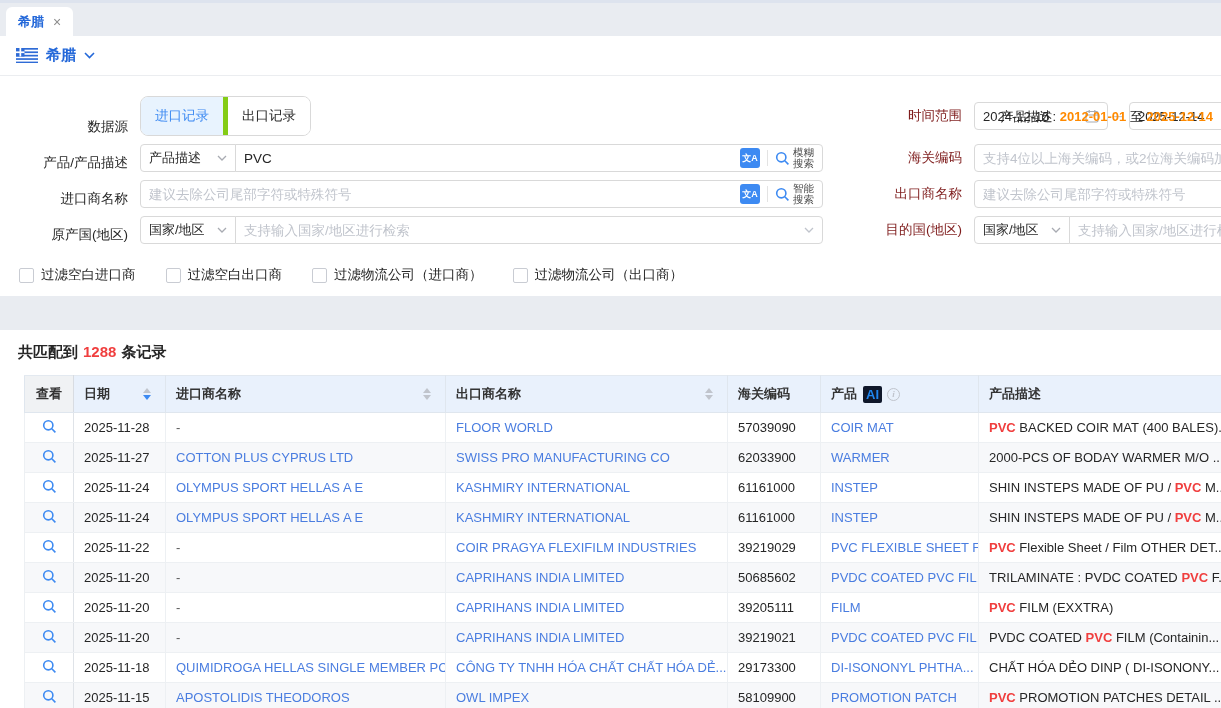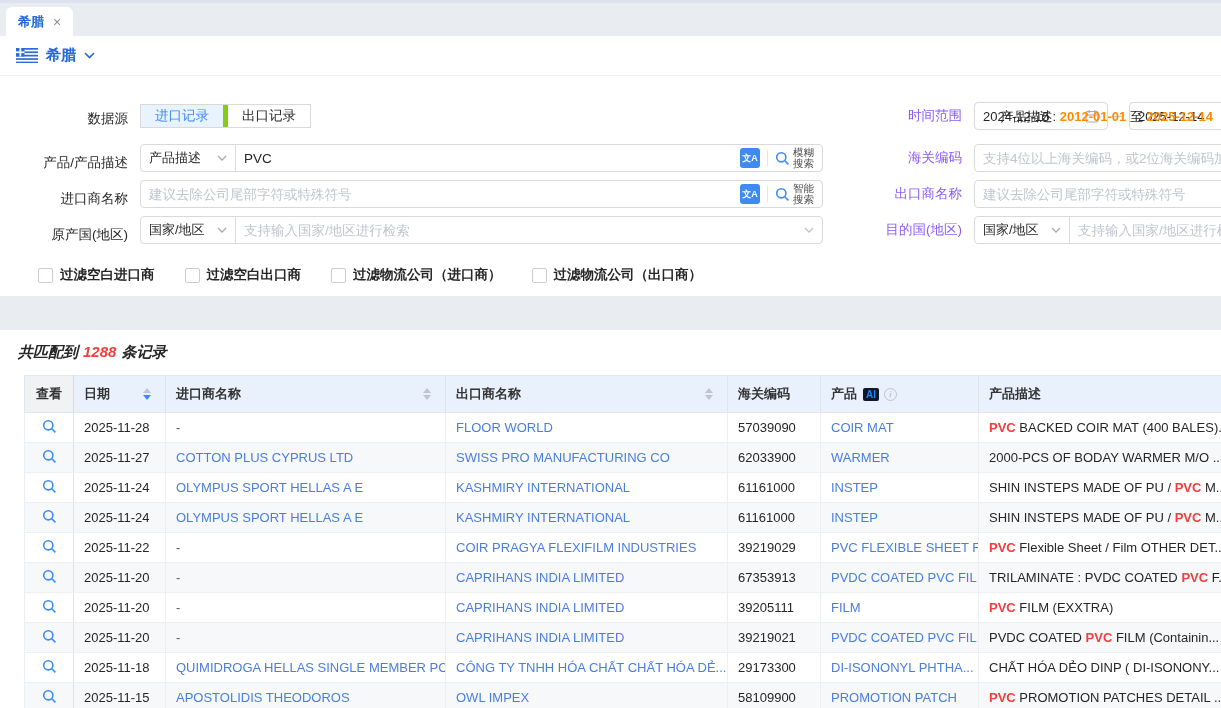--- a/index.html
+++ b/index.html
@@ -21,67 +21,67 @@
 
   
   .filter-area { position:relative; height:219px; }
   .update-range { position:absolute; top:6px; right:8px; font-size:13px; color:#262626; white-space:nowrap; }
   .update-range b { color:#ff8a00; font-weight:bold; }
   .form-row { display:flex; align-items:center; height:28px; }
   .r1 { margin-top:26px; } .r2 { margin-top:14px; } .r3 { margin-top:8px; } .r4 { margin-top:8px;border-radius:7px; }
   .fleft { width:872px; display:flex; align-items:flex-end; flex:none; }
   .fright { flex:1; min-width:0; display:flex; align-items:center; }
   .lbl { width:140px; text-align:right; padding-right:12px; font-size:13.5px; color:#262626; flex:none; white-space:nowrap; }
-  .lbl-r { width:102px; text-align:right; padding-right:12px; font-size:13.5px; color:#8b5cf6; flex:none; white-space:nowrap; }
-
-  .seg { display:flex; border:1px solid #d9d9d9; border-radius:0; overflow:hidden; height:24px; }
+  .lbl-r { width:102px; text-align:right; padding-right:12px; font-size:13.5px; color:#7f1d1d; flex:none; white-space:nowrap; }
+
+  .seg { display:flex; border:1px solid #d9d9d9; border-radius:8px; overflow:hidden; height:40px; }
   .seg-btn { padding:0 14px; font-size:13.5px; display:flex; align-items:center; background:#fff; color:#262626; cursor:pointer; }
   .seg-btn.active { background:#e8f3fe; color:#3d8af2; }
   .seg-btn + .seg-btn { border-left:5px solid #84cc16; }
 
   .combo { display:flex; height:28px; width:683px; }
   .sel { width:96px; height:28px; border:1px solid #d9d9d9; border-radius:4px 0 0 4px; background:#fff; display:flex; align-items:center; justify-content:space-between; padding:0 8px; font-size:13px; color:#262626; cursor:pointer; flex:none; }
   .inp-box { flex:1; height:28px; border:1px solid #d9d9d9; border-radius:0 4px 4px 0; margin-left:-1px; background:#fff; display:flex; align-items:center; padding:0 8px; gap:7px; min-width:0; }
   .inp-box.solo { border-radius:4px; margin-left:0; }
   .inp-box input { border:none; outline:none; flex:1; min-width:0; font-size:13.5px; color:#262626; font-family:inherit; background:transparent; }
   .inp-box input::placeholder { color:#c0c4cc; }
   .suffix-div { width:1px; height:16px; background:#e3e3e3; flex:none; }
   .trans-ic { width:20px; height:20px; border-radius:3px; background:#3d8af2; color:#fff; font-size:9px; font-weight:bold; display:flex; align-items:center; justify-content:center; flex:none; cursor:pointer; letter-spacing:0; }
   .mag-wrap { display:flex; align-items:center; gap:3px; flex:none; cursor:pointer; }
   .mode-txt { font-size:10.5px; line-height:11px; color:#4a4a4a; white-space:pre-line; }
   .chev-gray { flex:none; }
 
   .date-box { width:134px; height:28px; border:1px solid #d9d9d9; border-radius:4px; background:#fff; display:flex; align-items:center; justify-content:space-between; padding:0 8px; font-size:13px; color:#262626; flex:none; cursor:pointer; }
   .date-sep { color:#c0c4cc; margin:0 6px; flex:none; }
   .wide-inp { width:300px; flex:none; }
 
-  .chk-row { display:flex; align-items:flex-end; gap:30px; margin-top:22px; padding-left:38px;font-weight:bold; }
+  .chk-row { display:flex; align-items:flex-end; gap:30px; margin-top:22px; padding-left:19px; }
   .chk-item { display:flex; align-items:center; gap:7px; font-size:13.5px; color:#262626; cursor:pointer; }
   .chk-box { width:15px; height:15px; border:1px solid #c9ccd3; border-radius:2px; background:#fff; flex:none; }
 
   .collapse-notch { position:absolute; left:845px; top:296px; width:68px; height:14px; background:#fff; clip-path:polygon(0 0,100% 0,76% 100%,24% 100%); display:flex; align-items:center; justify-content:center; cursor:pointer; }
 
   
   .results { position:absolute; top:330px; left:0; width:1221px; height:378px; background:#fff; }
-  .count-line { padding:13px 0 0 18px; font-size:15px; font-weight:bold; color:#262626;font-style:italic; }
+  .count-line { padding:13px 0 0 18px; font-size:15px; font-weight:bold; color:#262626; }
   .count-line .red { color:#f03e3e; margin:0 5px; }
 
   table.grid { border-collapse:collapse; table-layout:fixed; width:1404px; margin:13px 0 0 24px; font-size:13px; }
   .grid th { height:37px; background:#e9f1fc; font-weight:bold; color:#333; text-align:left; padding:0 10px; border:1px solid #dfe6ee; border-top:1px solid #e3e9f0; white-space:nowrap; overflow:hidden; }
   .grid th.c-view { background:#f0f2f4; text-align:center; padding:0 4px; border-right:1px solid #d8dce2; }
   .grid td { height:30px; padding:0 10px; border:1px solid #edf0f3; white-space:nowrap; overflow:hidden; color:#262626; }
   .grid td.c-view { text-align:center; padding:0 4px; border-right:1px solid #dfe3e8; }
   .grid tr.striped td { background:#f7f8fa; }
   .th-flex { display:flex; align-items:center;text-align:right; }
   .carets { display:inline-flex; flex-direction:column; gap:2px; margin-left:auto; padding-right:4px; cursor:pointer; }
   .car { width:0; height:0; border-left:4px solid transparent; border-right:4px solid transparent; }
   .car.up { border-bottom:5px solid #c0c4cc; }
   .car.down { border-top:5px solid #c0c4cc; }
   .car.down.on { border-top-color:#3d8af2; }
-  .ai-badge { display:inline-block; background:#0f172a; color:#1f86f0; font-size:10px; font-weight:bold; border-radius:2px; padding:1px 3px; margin:0 5px 0 6px; }
+  .ai-badge { display:inline-block; background:#0f172a; color:#1f86f0; font-size:13px; font-weight:bold; border-radius:2px; padding:1px 3px; margin:0 5px 0 6px; }
   .info-ic { display:inline-flex; width:13px; height:13px; border:1px solid #c0c4cc; border-radius:50%; color:#c0c4cc; font-size:9px; align-items:center; justify-content:center; font-style:italic; font-family:"Liberation Serif",serif; }
   .link { color:#4a7de0; cursor:pointer; }
   .dash { color:#595959; }
   .red-term { color:#f03e3e; font-weight:bold; }
   .view-btn { cursor:pointer; display:inline-flex; }
 </style>
 </head>
 <body>
 
 <div id="app">
@@ -384,21 +384,21 @@
             <td><span class="red-term">PVC</span><span> Flexible Sheet / Film OTHER DET...</span></td>
           </tr>
           <tr class="striped">
             <td class="c-view"><svg class="view-btn" width="15" height="15" viewBox="0 0 15 15">
                 <circle cx="6.3" cy="6.3" r="4.6" fill="none" stroke="#3d8af2" stroke-width="1.6"></circle>
                 <line x1="9.8" y1="9.8" x2="13.4" y2="13.4" stroke="#3d8af2" stroke-width="1.6"></line>
               </svg></td>
             <td>2025-11-20</td>
             <td><span class="dash">-</span></td>
             <td><span class="link">CAPRIHANS INDIA LIMITED</span></td>
-            <td>67353913</td>
+            <td>50685602</td>
             <td><span class="link">PVDC COATED PVC FIL...</span></td>
             <td><span>TRILAMINATE : PVDC COATED </span><span class="red-term">PVC</span><span> F...</span></td>
           </tr>
           <tr>
             <td class="c-view"><svg class="view-btn" width="15" height="15" viewBox="0 0 15 15">
                 <circle cx="6.3" cy="6.3" r="4.6" fill="none" stroke="#3d8af2" stroke-width="1.6"></circle>
                 <line x1="9.8" y1="9.8" x2="13.4" y2="13.4" stroke="#3d8af2" stroke-width="1.6"></line>
               </svg></td>
             <td>2025-11-20</td>
             <td><span class="dash">-</span></td>

